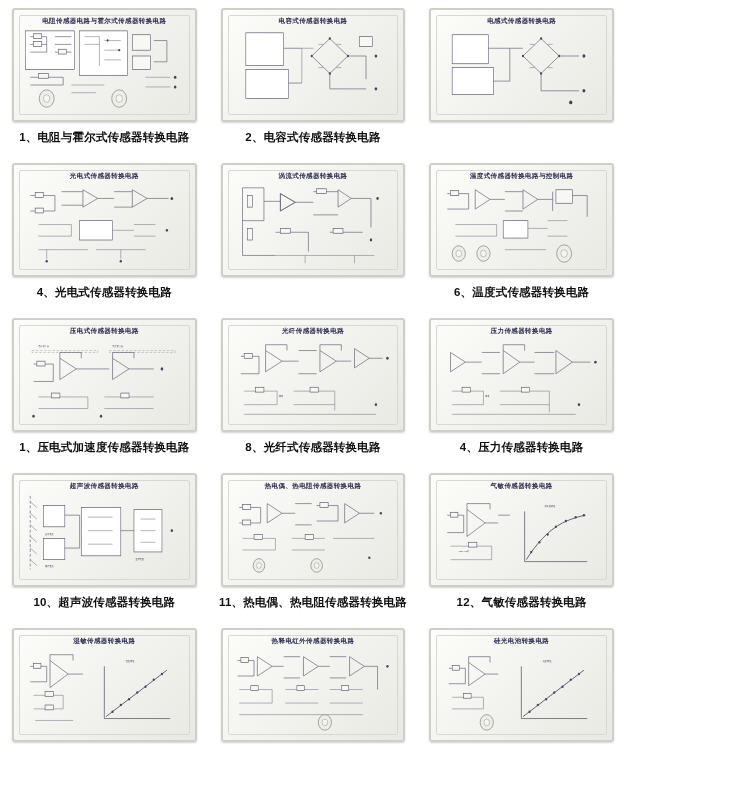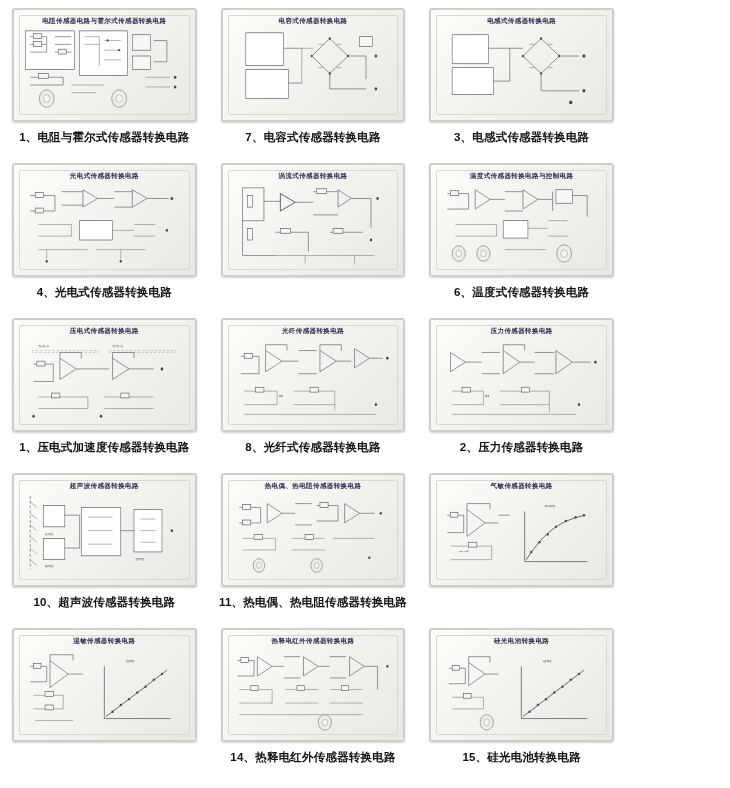--- a/index.html
+++ b/index.html
@@ -135,21 +135,21 @@
             <path class="wire2" d="M106 18 h6 M128 18 h6 M106 42 h6 M128 42 h6"></path>
             <path class="wire" d="M142 30 h22 M164 30 v24 M120 48 v16 h44"></path>
             <rect x="156" y="10" width="16" height="10" class="boxf"></rect>
             <path class="wire2" d="M86 22 v36 M86 22 h14 M98 30 v0"></path>
             <circle cx="176" cy="30" r="1.6" class="dot"></circle>
             <circle cx="176" cy="64" r="1.6" class="dot"></circle>
           </svg>
         </div>
       </div>
     </div>
-    <div class="caption">7、电容式传感器转换电路</div>
+    <div class="caption">2、电容式传感器转换电路</div>
   </div>
 
   <div class="cell">
     <div class="panel-wrap">
       <div class="panel">
         <div class="panel-title">电感式传感器转换电路</div>
         <div class="svg-holder">
           <svg viewBox="0 0 200 90" preserveAspectRatio="none">
             <rect x="16" y="8" width="44" height="30" class="box"></rect>
             <text class="tiny" x="24" y="48">信号发生器</text>
@@ -162,21 +162,20 @@
             <circle cx="102" cy="30" r="1.3" class="dot"></circle>
             <path class="wire2" d="M110 18 h6 M132 18 h6 M110 42 h6 M132 42 h6"></path>
             <path class="wire" d="M146 30 h24 M124 48 v18 h46 M86 22 v34 M86 22 h16 M102 30 v0"></path>
             <circle cx="176" cy="30" r="1.8" class="dot"></circle>
             <circle cx="176" cy="66" r="1.8" class="dot"></circle>
             <circle cx="160" cy="78" r="2" class="dot"></circle>
           </svg>
         </div>
       </div>
     </div>
-    <div class="caption">3、电感式传感器转换电路</div>
   </div>
 
   <div class="cell">
     <div class="panel-wrap">
       <div class="panel">
         <div class="panel-title">光电式传感器转换电路</div>
         <div class="svg-holder">
           <svg viewBox="0 0 200 90" preserveAspectRatio="none">
             <path class="wire" d="M10 14 h30 M10 30 h30 M40 14 v16 M48 10 h26 M48 24 h26"></path>
             <rect x="16" y="11" width="10" height="5" class="boxf"></rect>
@@ -331,21 +330,21 @@
             <text class="tiny" x="56" y="62">调零</text>
             <path class="wire2" d="M16 56 h38 M16 70 h38 M54 56 v14 M74 56 h60 M74 70 h60"></path>
             <rect x="28" y="52" width="10" height="5" class="boxf"></rect>
             <rect x="100" y="52" width="10" height="5" class="boxf"></rect>
             <path class="wire2" d="M134 56 v22 M16 80 h150"></path>
             <circle cx="170" cy="70" r="1.5" class="dot"></circle>
           </svg>
         </div>
       </div>
     </div>
-    <div class="caption">2、压力传感器转换电路</div>
+    <div class="caption">4、压力传感器转换电路</div>
   </div>
 
   <div class="cell">
     <div class="panel-wrap">
       <div class="panel">
         <div class="panel-title">超声波传感器转换电路</div>
         <div class="svg-holder">
           <svg viewBox="0 0 200 90" preserveAspectRatio="none">
             <path class="wire" d="M10 4 v76" stroke-dasharray="3 2"></path>
             <path class="wire2" d="M10 10 l8 6 M10 22 l8 6 M10 34 l8 6 M10 46 l8 6 M10 58 l8 6 M10 70 l8 6"></path>
@@ -420,20 +419,21 @@
             <circle cx="132" cy="44" r="1.3" class="dot"></circle>
             <circle cx="142" cy="36" r="1.3" class="dot"></circle>
             <circle cx="154" cy="30" r="1.3" class="dot"></circle>
             <circle cx="166" cy="26" r="1.3" class="dot"></circle>
             <circle cx="176" cy="24" r="1.3" class="dot"></circle>
             <text class="tiny" x="128" y="16">灵敏度特性</text>
           </svg>
         </div>
       </div>
     </div>
+    <div class="caption">12、气敏传感器转换电路</div>
   </div>
 
   <div class="cell">
     <div class="panel-wrap">
       <div class="panel">
         <div class="panel-title">湿敏传感器转换电路</div>
         <div class="svg-holder">
           <svg viewBox="0 0 200 90" preserveAspectRatio="none">
             <path class="wire" d="M10 20 h20 M10 36 h20 M30 20 v16"></path>
             <rect x="14" y="17" width="9" height="5" class="boxf"></rect>
@@ -478,21 +478,20 @@
             <rect x="24" y="40" width="9" height="5" class="boxf"></rect>
             <rect x="80" y="40" width="9" height="5" class="boxf"></rect>
             <rect x="134" y="40" width="9" height="5" class="boxf"></rect>
             <path class="wire2" d="M10 70 h150"></path>
             <circle cx="114" cy="78" r="8" class="knob"></circle>
             <circle cx="114" cy="78" r="3.5" class="knob2"></circle>
           </svg>
         </div>
       </div>
     </div>
-    <div class="caption">14、热释电红外传感器转换电路</div>
   </div>
 
   <div class="cell">
     <div class="panel-wrap">
       <div class="panel">
         <div class="panel-title">硅光电池转换电路</div>
         <div class="svg-holder">
           <svg viewBox="0 0 200 90" preserveAspectRatio="none">
             <path class="wire" d="M12 22 h20 M12 38 h20 M32 22 v16"></path>
             <rect x="16" y="19" width="9" height="5" class="boxf"></rect>
@@ -510,16 +509,15 @@
             <circle cx="130" cy="54" r="1.3" class="dot"></circle>
             <circle cx="140" cy="47" r="1.3" class="dot"></circle>
             <circle cx="150" cy="41" r="1.3" class="dot"></circle>
             <circle cx="160" cy="34" r="1.3" class="dot"></circle>
             <circle cx="170" cy="28" r="1.3" class="dot"></circle>
             <text class="tiny" x="126" y="16">光照特性</text>
           </svg>
         </div>
       </div>
     </div>
-    <div class="caption">15、硅光电池转换电路</div>
   </div>
 
 </div>
 
 </body></html>

